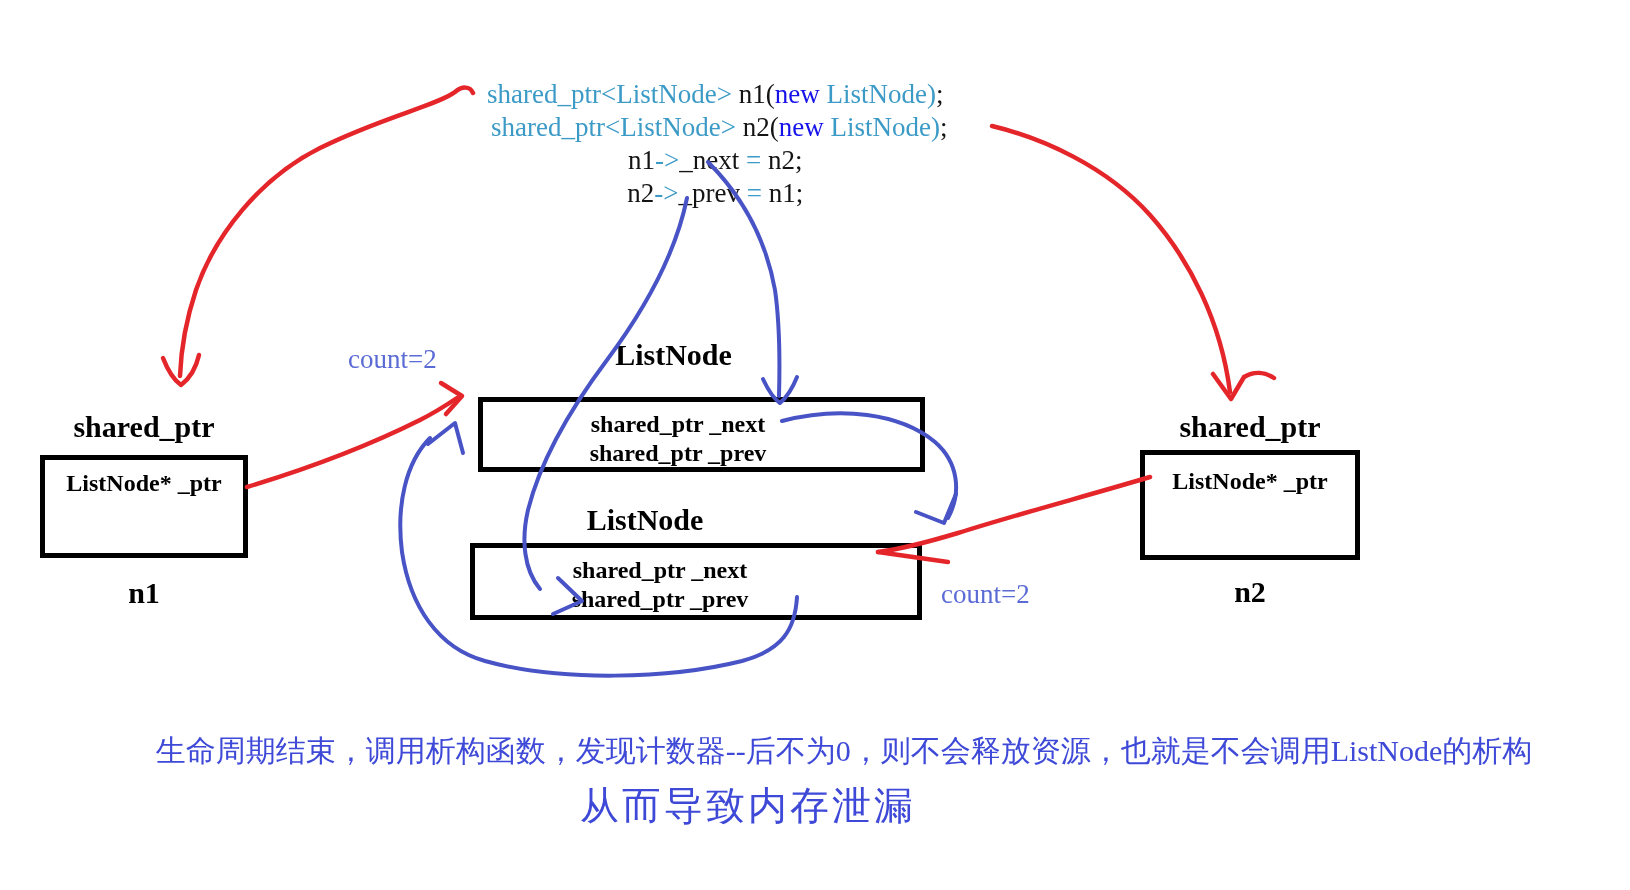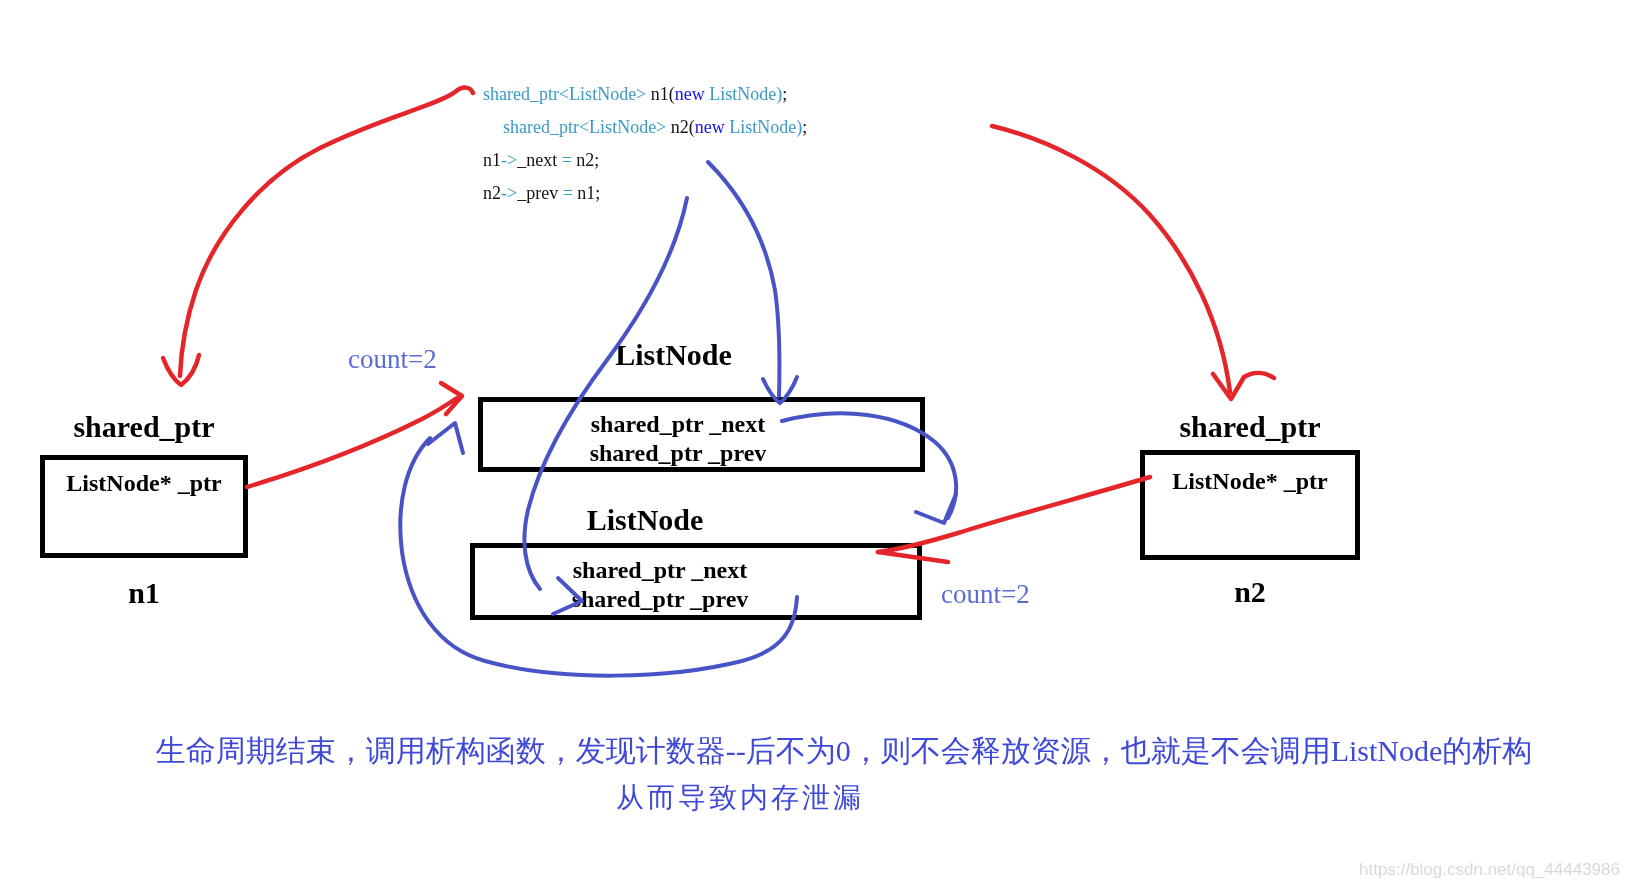--- a/index.html
+++ b/index.html
@@ -7,24 +7,24 @@
     position:relative;
     width:1630px;height:890px;
     background:#ffffff;
     overflow:hidden;
     font-family:"Liberation Serif","DejaVu Serif",serif;
   }
   
   .code-block{
     position:absolute;left:483px;top:78px;
     font-family:"Liberation Serif","DejaVu Serif",serif;
-    font-size:18px;line-height:33px;white-space:pre;
+    font-size:27px;line-height:33px;white-space:pre;text-align:center;
   }
   .code-line{height:33px;}
-  .code-line.indent1{margin-left:20px;}
+  .code-line.indent1{margin-left:8px;}
   .seg-code_teal{color:var(--c-code_teal);}
   .seg-code_keyword_blue{color:var(--c-code_keyword_blue);}
   .seg-code_black{color:var(--c-code_black);}
   
   .box{
     position:absolute;border:5px solid var(--c-box_border_black);
     box-sizing:border-box;background:transparent;
   }
   
   .lbl{
@@ -38,21 +38,21 @@
     font-family:Liberation Serif, serif;
     font-size:27px;color:var(--c-count_blue);white-space:nowrap;
   }
   .caption{
     position:absolute;
     font-family:"Liberation Serif","DejaVu Serif",serif;
     color:var(--c-caption_blue);
     text-align:center;white-space:nowrap;
   }
   .caption.l1{left:49px;width:1590px;top:731px;font-size:30px;}
-  .caption.l2{left:580px;width:320px;top:779px;font-size:28px;letter-spacing:3px;}
+  .caption.l2{left:580px;width:320px;top:779px;font-size:39px;letter-spacing:3px;}
   .watermark{
     position:absolute;right:10px;top:860px;width:600px;
     text-align:right;
     font-family:"Liberation Sans","DejaVu Sans",sans-serif;
     font-size:17px;color:var(--c-watermark_gray);
   }
   svg.overlay{position:absolute;left:0;top:0;z-index:5;pointer-events:none;}
   svg.overlay path{fill:none;stroke-linecap:round;stroke-linejoin:round;}
   .red-line{stroke:var(--c-arrow_red);stroke-width:4.5px;}
   .blue-line{stroke:var(--c-arrow_blue);stroke-width:4px;}
@@ -83,21 +83,20 @@
   <div class="box" style="left:470px;top:543px;width:452px;height:77px;"></div>
   <div class="lbl" style="left:460px;top:557px;width:400px;font-size:24px;">shared_ptr _next</div>
   <div class="lbl" style="left:460px;top:586px;width:400px;font-size:24px;">shared_ptr _prev</div>
 
   <div class="count" style="left:348px;top:344px;">count=2</div>
   <div class="count" style="left:941px;top:579px;">count=2</div>
 
   <div class="caption l1">生命周期结束，调用析构函数，发现计数器--后不为0，则不会释放资源，也就是不会调用ListNode的析构</div>
   <div class="caption l2">从而导致内存泄漏</div>
 
-  <div class="watermark">https://blog.csdn.net/qq_44443986</div>
 
   <svg class="overlay" width="1630" height="890" viewBox="0 0 1630 890">
 
     <path class="red-line" d="M 473 93 C 470 86 462 86 455 92 C 438 105 380 118 320 148 C 260 178 215 235 196 290 C 186 320 181 350 180 376"></path>
     <path class="red-line" d="M 163 358 C 168 371 174 380 181 385 C 189 379 196 368 199 355"></path>
 
     <path class="red-line" d="M 992 126 C 1042 138 1106 166 1150 215 C 1190 260 1221 322 1230 392"></path>
     <path class="red-line" d="M 1213 374 L 1231 399 L 1244 377 C 1254 371 1265 372 1274 378"></path>
 
     <path class="red-line" d="M 247 487 C 310 468 372 444 420 420 C 436 412 448 404 457 398"></path>

